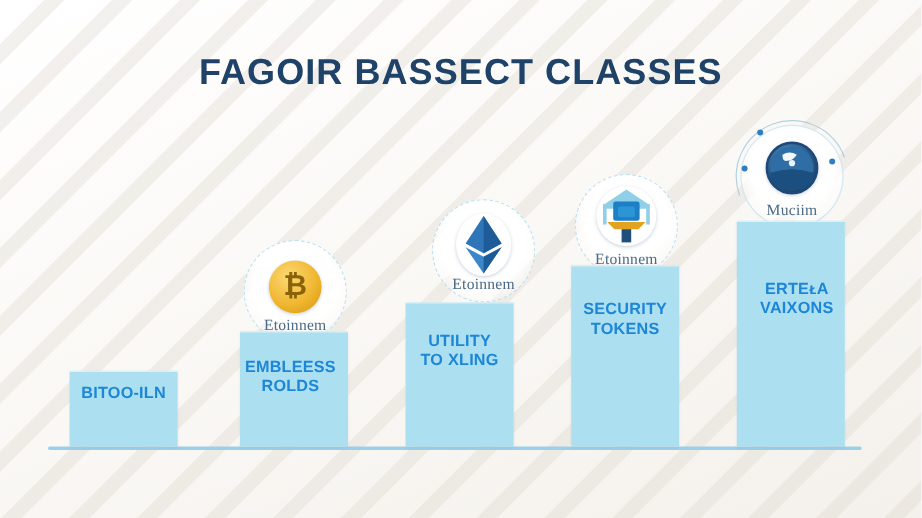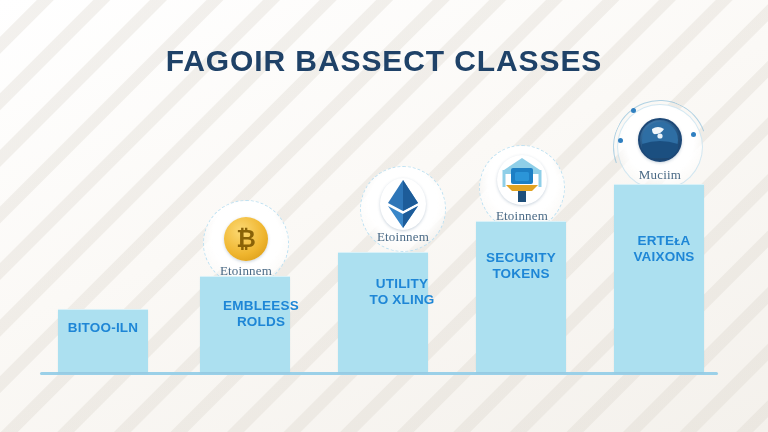--- a/index.html
+++ b/index.html
@@ -163,37 +163,37 @@
 
     <div class="bar" style="left:58px; width:90px; height:62px;"></div>
     <div class="bar-label" style="left:58px; width:90px; top:320px;">BITOO-ILN</div>
 
     <div class="medallion" style="left:203px; top:200px;">
       <div class="ring"></div>
       <div class="disc disc-coin">₿</div>
       <div class="cap">Etoinnem</div>
     </div>
     <div class="bar" style="left:200px; width:90px; height:95px;"></div>
-    <div class="bar-label" style="left:200px; width:84px; top:298px;padding-left:19px;">EMBLEESS
+    <div class="bar-label" style="left:200px; width:84px; top:298px;">EMBLEESS
 ROLDS</div>
 
     <div class="medallion" style="left:360px; top:166px;">
       <div class="ring"></div>
       <div class="disc disc-plain" style="top:14%; width:46px; height:52px;">
         <svg width="46" height="52" viewBox="0 0 46 52">
           <path d="M23 2 L38 25 L23 33 L8 25 Z" fill="#2e76b8"></path>
           <path d="M23 2 L23 33 L38 25 Z" fill="#1d5c99"></path>
           <path d="M23 36 L38 28 L23 50 L8 28 Z" fill="#3a87c9"></path>
           <path d="M23 36 L23 50 L38 28 Z" fill="#1d5c99"></path>
         </svg>
       </div>
       <div class="cap">Etoinnem</div>
     </div>
     <div class="bar" style="left:338px; width:90px; height:119px;"></div>
-    <div class="bar-label" style="left:338px; width:90px; top:276px;padding-left:19px;">UTILITY
+    <div class="bar-label" style="left:338px; width:90px; top:276px;">UTILITY
 TO XLING</div>
 
     <div class="medallion" style="left:479px; top:145px;">
       <div class="ring"></div>
       <div class="disc disc-plain" style="top:12%; width:50px; height:50px;">
         <svg width="50" height="50" viewBox="0 0 50 50">
           <path d="M25 3 L43 15 L43 19 L7 19 L7 15 Z" fill="#8fcfe8"></path>
           <rect x="14" y="13" width="22" height="16" rx="2" fill="#1d7fc4"></rect>
           <rect x="18" y="17" width="14" height="9" rx="1.5" fill="#2b95d8"></rect>
           <path d="M9 30 L41 30 L35 36 L15 36 Z" fill="#e2a321"></path>

